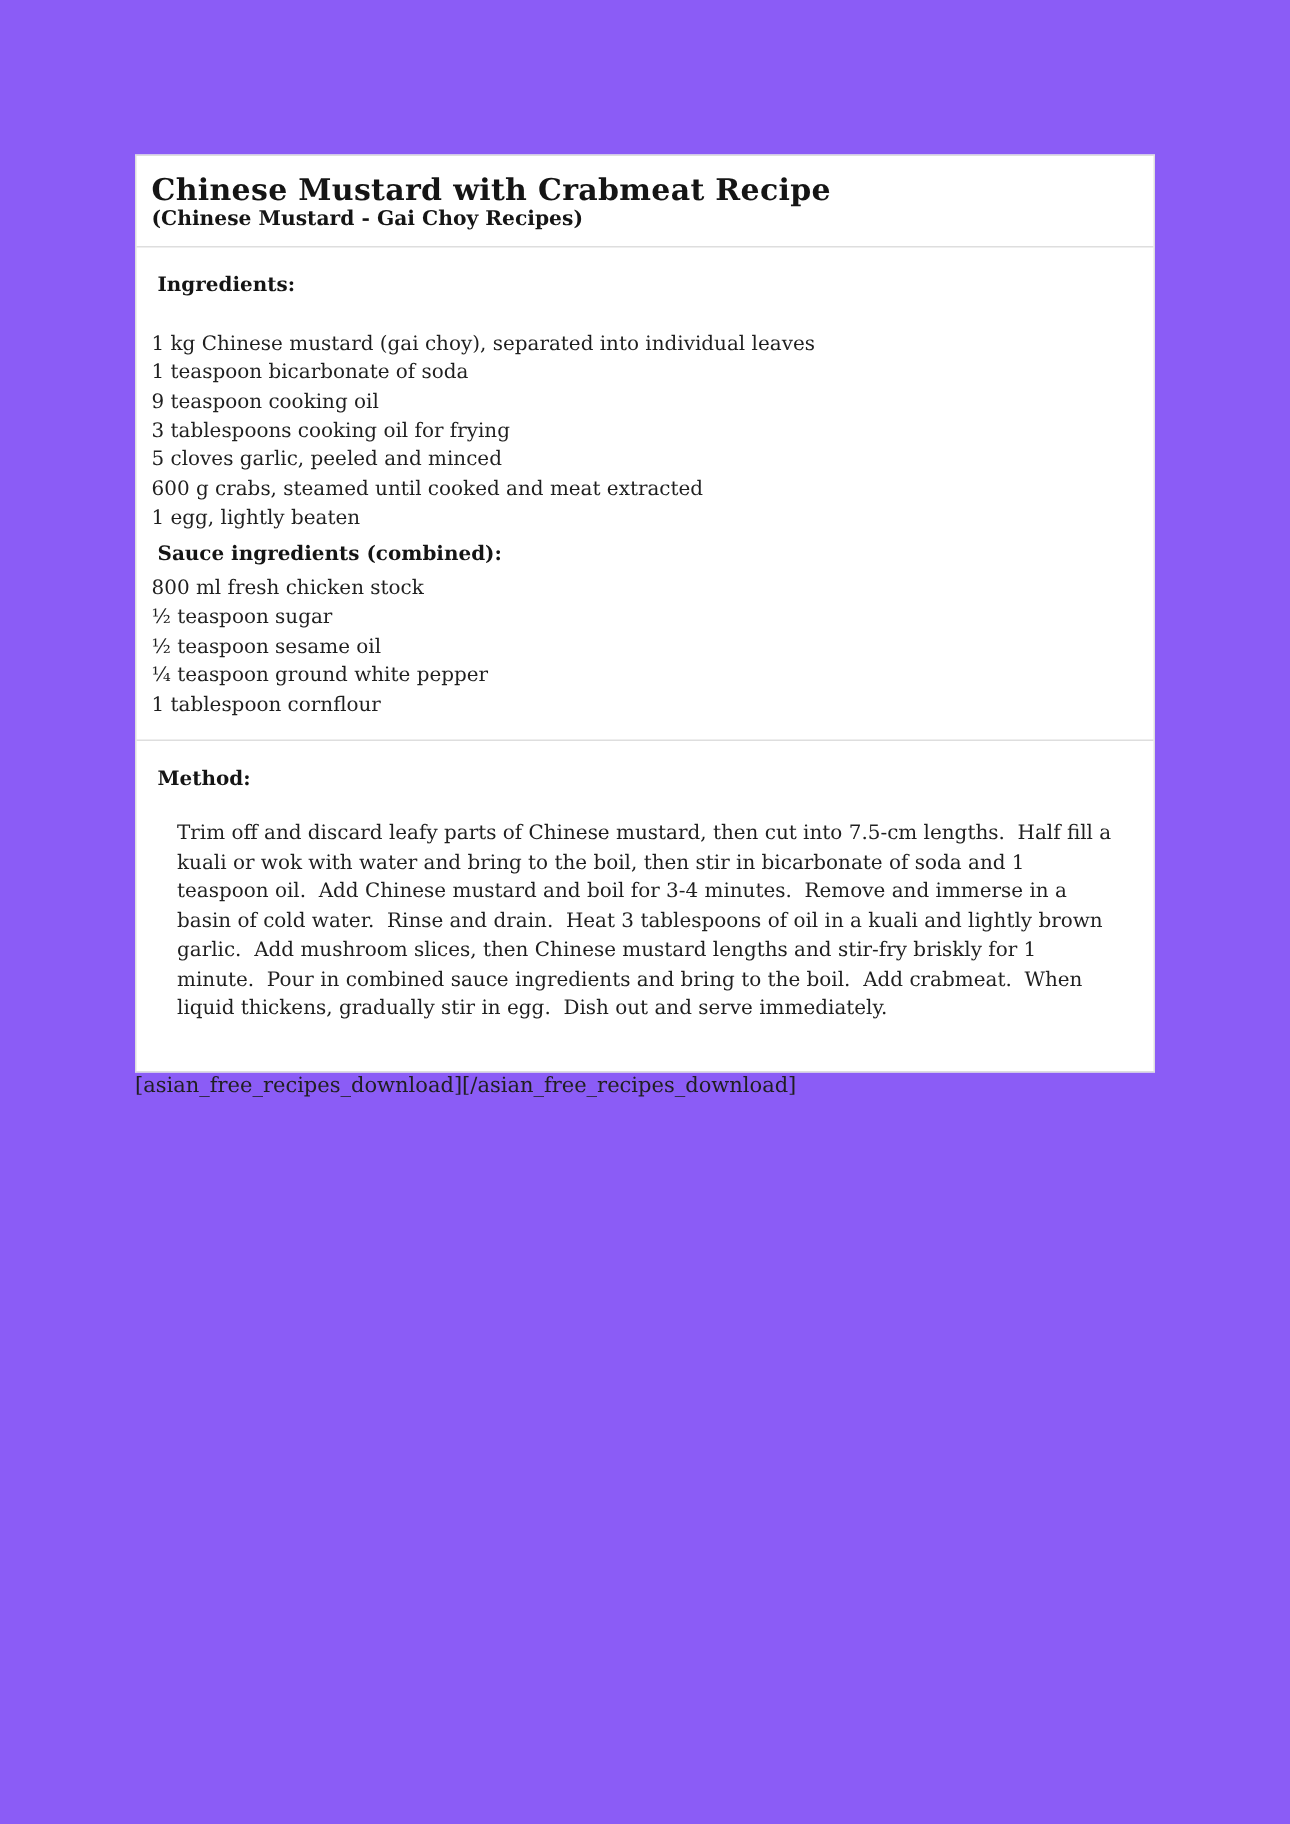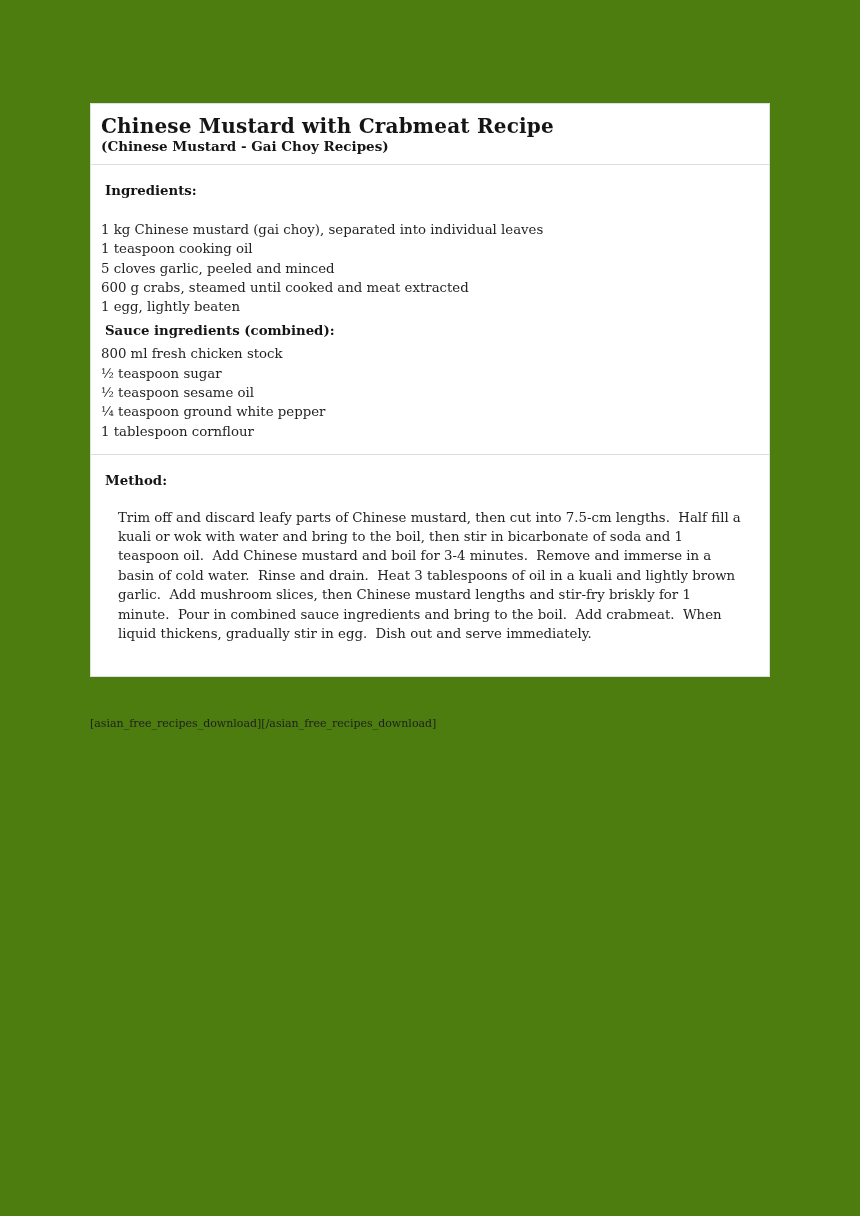--- a/index.html
+++ b/index.html
@@ -7,21 +7,21 @@
     margin: 0;
     padding: 0;
     background: #ffffff;
     font-family: "DejaVu Serif", "Liberation Serif", serif;
     color: #1f1f1f;
   }
   .page {
     position: relative;
     width: 860px;
     height: 1216px;
-    background: #4d7c0f;
+    background: #8b5cf6;
     overflow: hidden;
   }
   .recipe-card {
     position: absolute;
     left: 90px;
     top: 103px;
     width: 680px;
     border: 1px solid #dedede;
     background: #ffffff;
   }
@@ -66,41 +66,43 @@
   }
   .method-text {
     margin: 17px;
     white-space: pre-wrap;
   }
   .shortcode-line {
     position: absolute;
     left: 90px;
     top: 715px;
     margin: 0;
-    font-size: 11px;
+    font-size: 14px;
     line-height: 18px;
     color: #1f1f1f;
   }
 </style>
 </head>
 <body>
 
 <div class="page">
 
   <div class="recipe-card">
 
     <header class="card-header">
       <h1 class="recipe-title">Chinese Mustard with Crabmeat Recipe</h1>
       <h2 class="recipe-subtitle">(Chinese Mustard - Gai Choy Recipes)</h2>
     </header>
 
     <section class="card-section">
       <p class="section-heading gap-after">Ingredients:</p>
       <p class="ing-line">1 kg Chinese mustard (gai choy), separated into individual leaves</p>
-      <p class="ing-line">1 teaspoon cooking oil</p>
+      <p class="ing-line">1 teaspoon bicarbonate of soda</p>
+      <p class="ing-line">9 teaspoon cooking oil</p>
+      <p class="ing-line">3 tablespoons cooking oil for frying</p>
       <p class="ing-line">5 cloves garlic, peeled and minced</p>
       <p class="ing-line">600 g crabs, steamed until cooked and meat extracted</p>
       <p class="ing-line">1 egg, lightly beaten</p>
       <p class="section-heading">Sauce ingredients (combined):</p>
       <p class="ing-line">800 ml fresh chicken stock</p>
       <p class="ing-line">½ teaspoon sugar</p>
       <p class="ing-line">½ teaspoon sesame oil</p>
       <p class="ing-line">¼ teaspoon ground white pepper</p>
       <p class="ing-line">1 tablespoon cornflour</p>
     </section>

